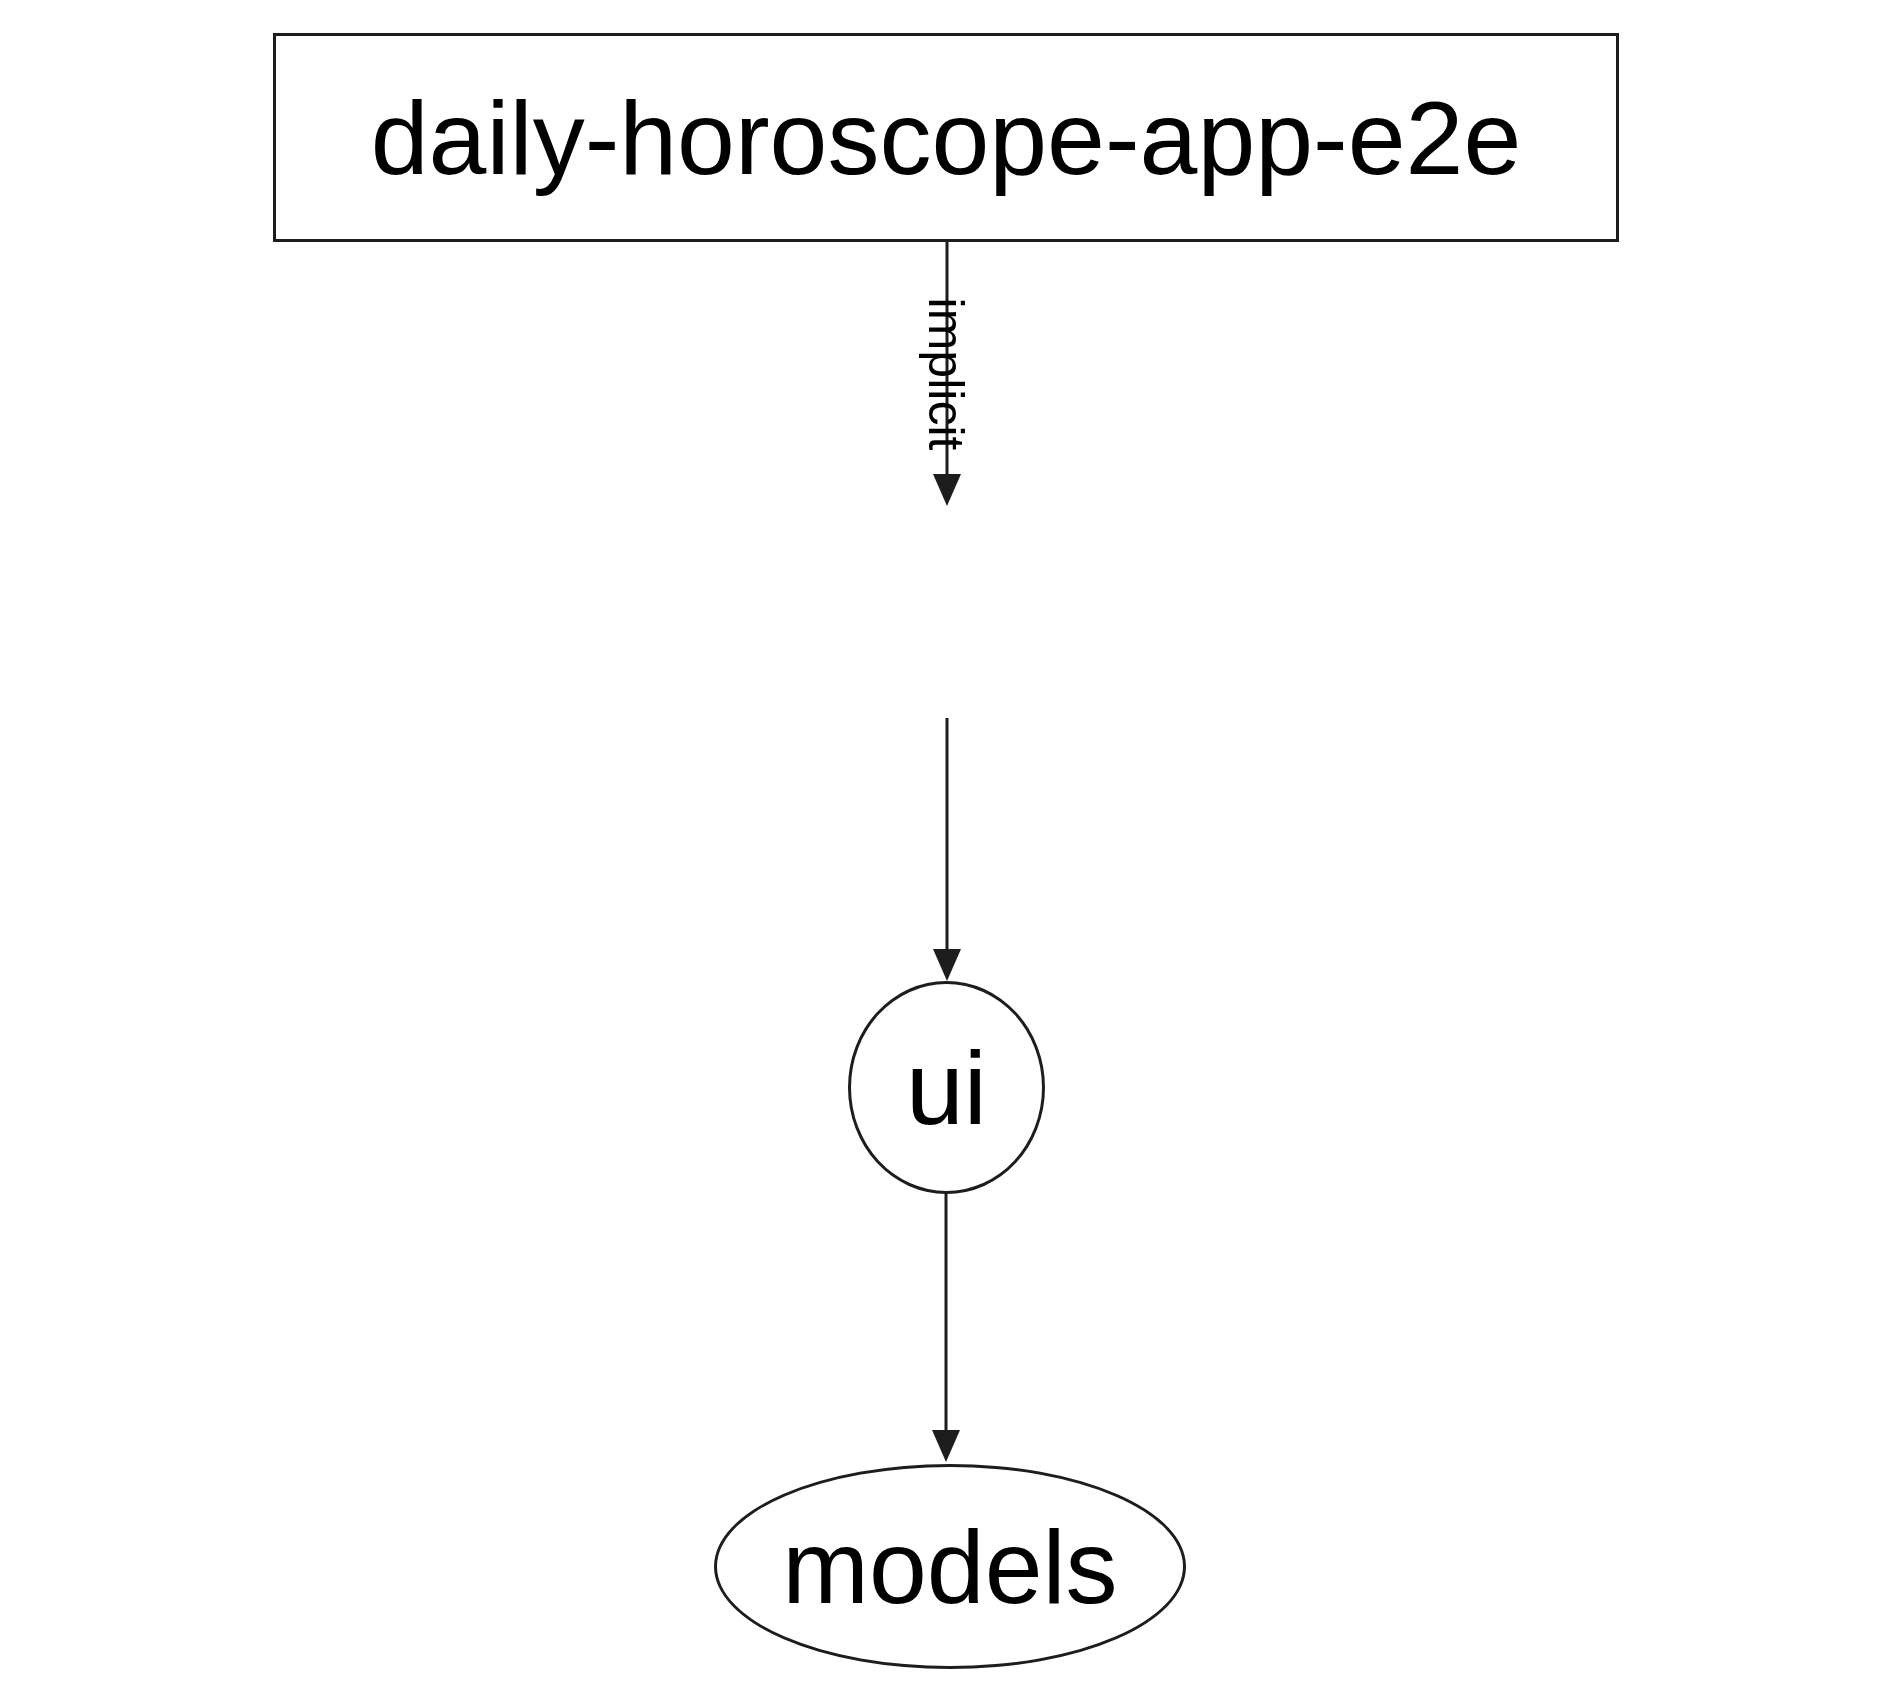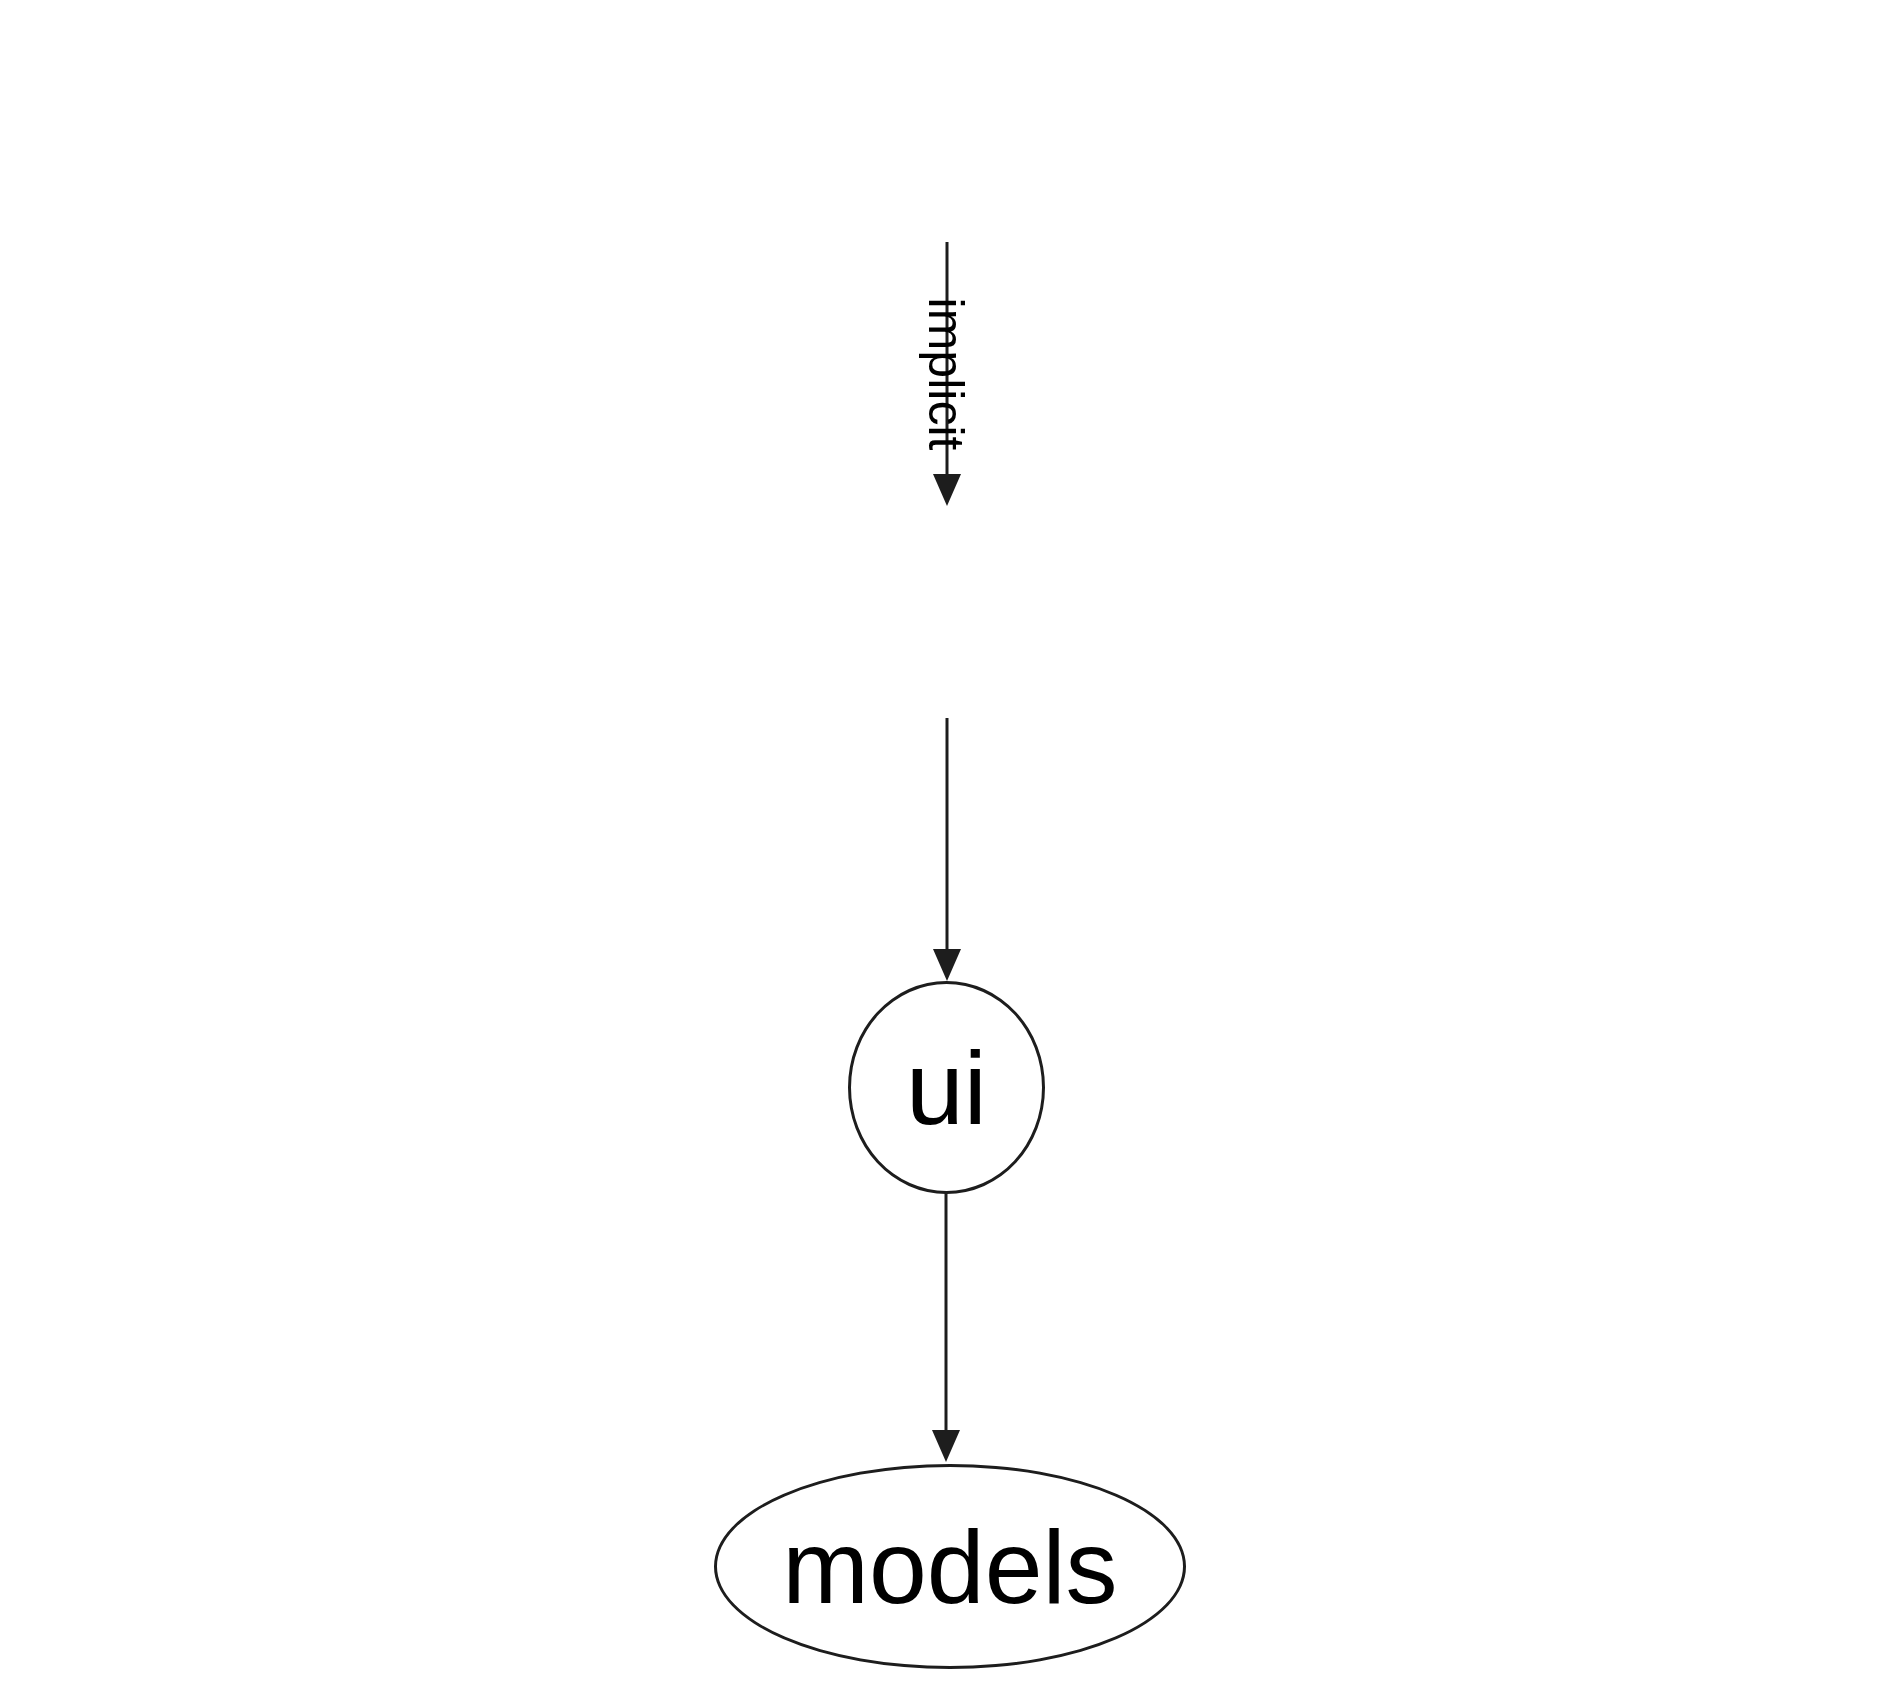--- a/index.html
+++ b/index.html
@@ -64,20 +64,23 @@
     <line x1="947" y1="242" x2="947" y2="478" stroke="#1d1d1d" stroke-width="3"></line>
     <polygon points="947,506 933,474 961,474" fill="#1d1d1d"></polygon>
 
     <line x1="947" y1="718" x2="947" y2="953" stroke="#1d1d1d" stroke-width="3"></line>
     <polygon points="947,981 933,949 961,949" fill="#1d1d1d"></polygon>
 
     <line x1="946" y1="1193" x2="946" y2="1434" stroke="#1d1d1d" stroke-width="3"></line>
     <polygon points="946,1462 932,1430 960,1430" fill="#1d1d1d"></polygon>
   </svg>
 
+  <div class="node rect" id="node-e2e">
+    <span>daily-horoscope-app-e2e</span>
+  </div>
 
 
   <div class="node ellipse" id="node-ui">
     <span>ui</span>
   </div>
 
   <div class="node ellipse" id="node-models">
     <span>models</span>
   </div>
 

